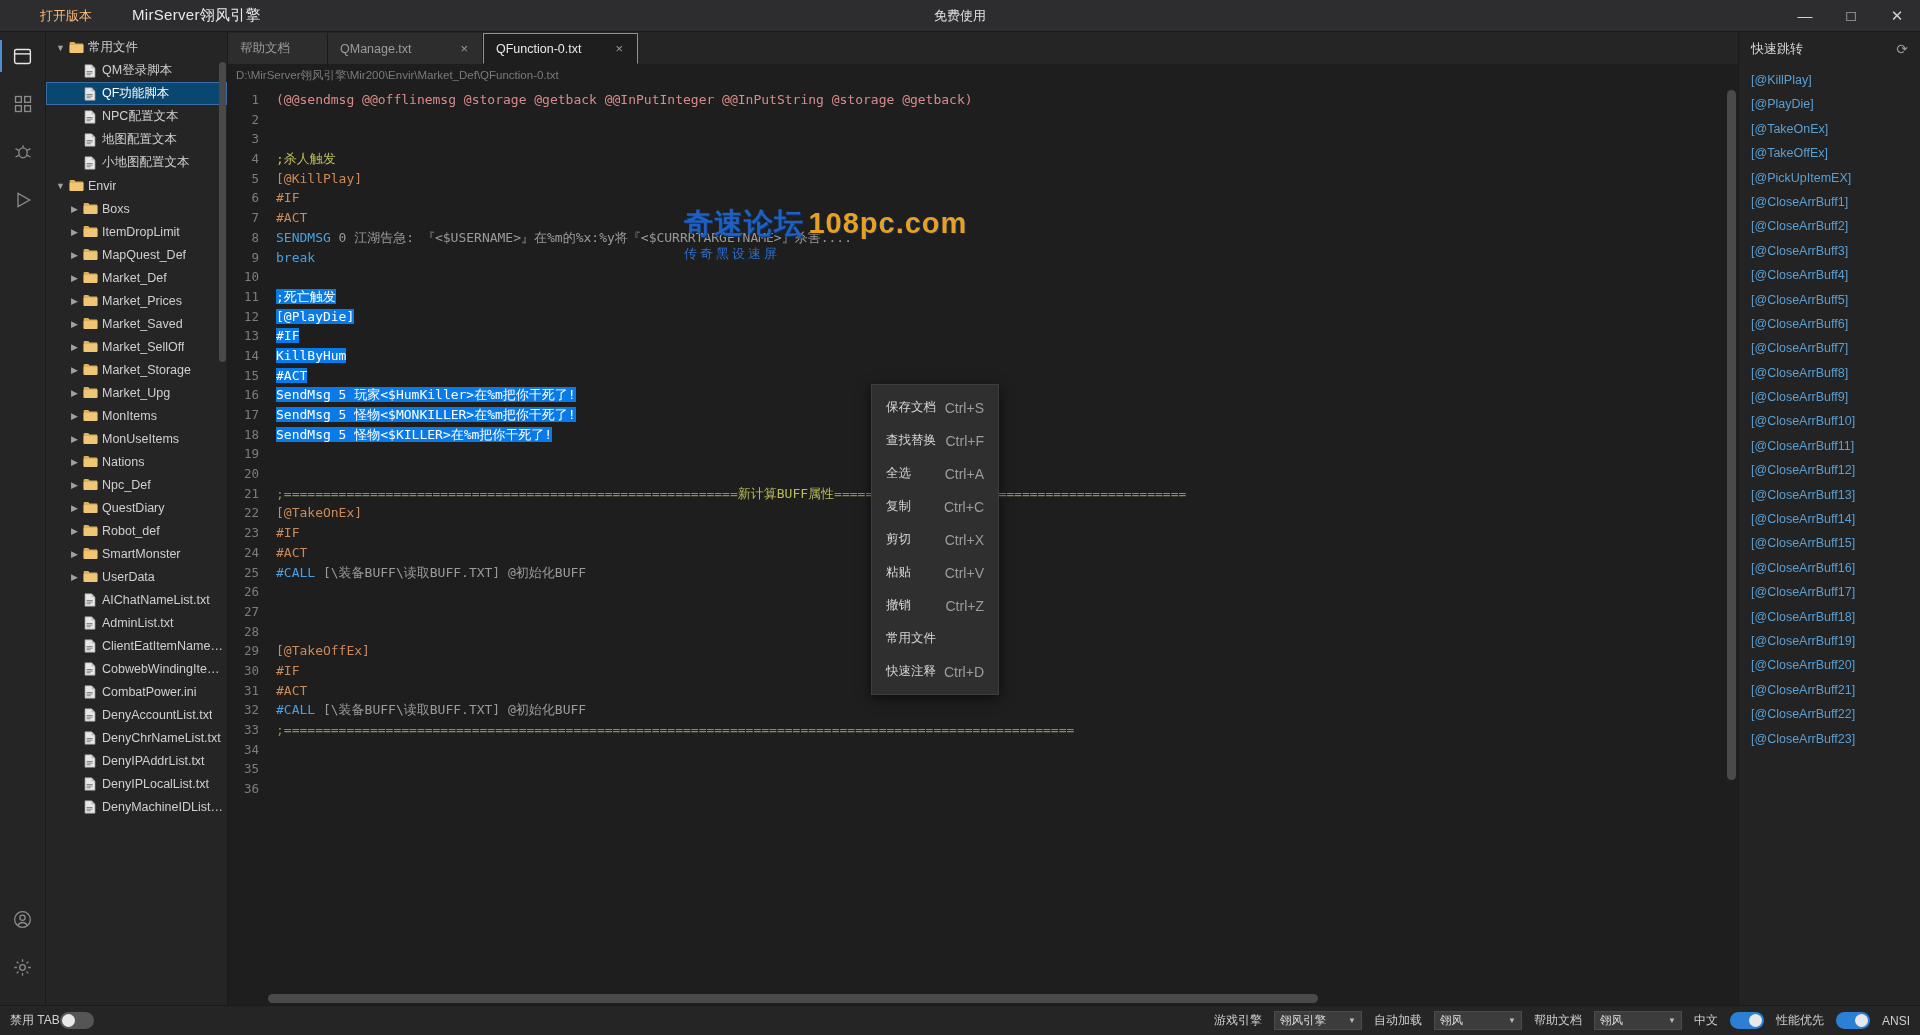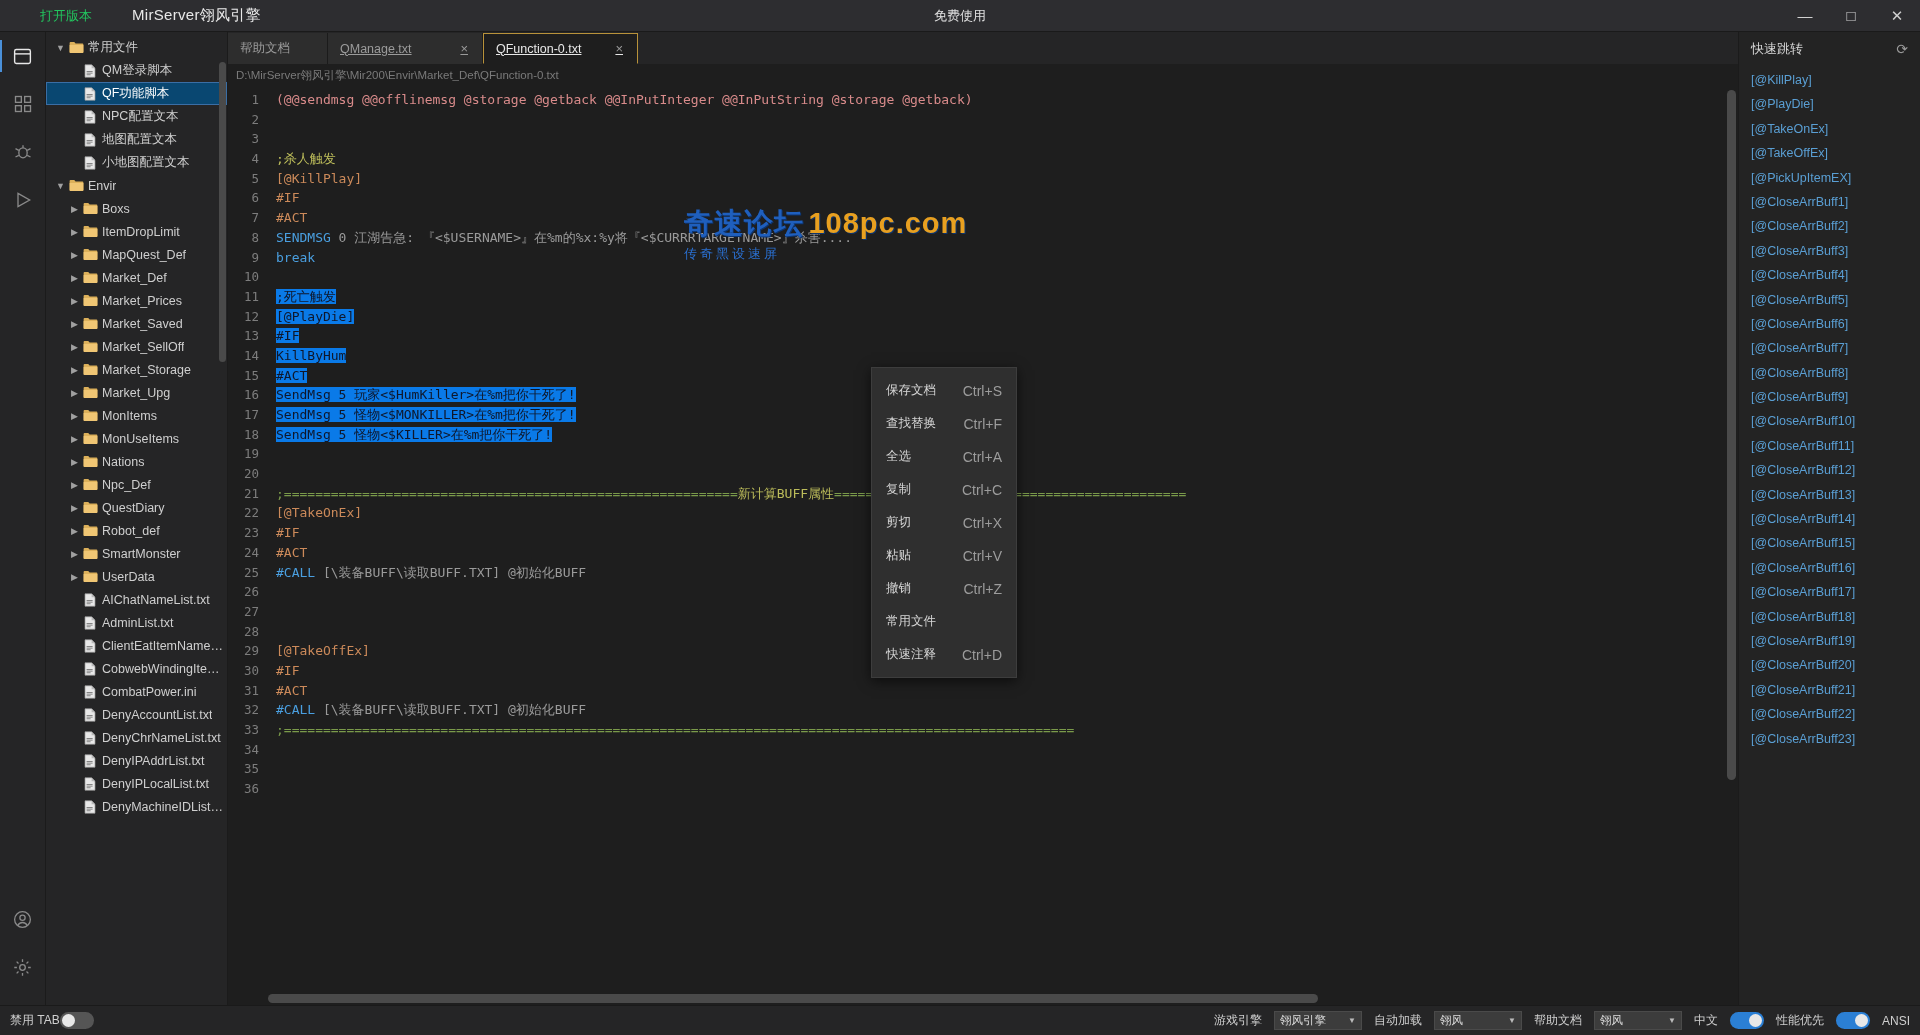--- a/index.html
+++ b/index.html
@@ -14,21 +14,21 @@
 
   
   .titlebar {
     height: 32px; flex: 0 0 32px;
     background: #2d2d30;
     display: flex; align-items: center;
     position: relative;
     border-bottom: 1px solid #1a1a1a;
   }
   .tb-openver {
-    margin-left: 40px; font-size: 13px; color: #22c55e; cursor: pointer;
+    margin-left: 40px; font-size: 13px; color: #fdba74; cursor: pointer;
   }
   .tb-title { margin-left: 40px; font-size: 15px; color: #e8e8e8; letter-spacing: .3px; }
   .tb-center {
     position: absolute; left: 0; right: 0; text-align: center;
     font-size: 13px; color: #e0e0e0; pointer-events: none;
   }
   .tb-winbtns { margin-left: auto; display: flex; height: 100%; }
   .wb { width: 46px; height: 100%; display:flex; align-items:center; justify-content:center;
         color:#d0d0d0; font-size: 15px; cursor: pointer; }
 
@@ -70,42 +70,42 @@
   
   .editorwrap { flex:1 1 auto; display:flex; flex-direction:column; min-width:0; background:#1e1e1e; }
 
   .tabsbar { height: 32px; flex:0 0 32px; background:#252526; display:flex; align-items:flex-end; }
   .tab {
     height: 31px; min-width: 100px; padding: 0 12px;
     display:flex; align-items:center; gap:10px;
     background:#2d2d2d; color:#9b9b9b; font-size:12.5px;
     border-right:1px solid #1b1b1b; cursor:pointer; white-space:nowrap;
   }
-  .tab.wide { min-width: 155px; text-decoration: underline; }
+  .tab.wide { min-width: 155px; }
   .tab.active { background:#1e1e1e; color:#e8e8e8; border:1px solid #b8923a; border-bottom:1px solid #1e1e1e; }
   .tab .tx { margin-left:auto; color:#9a9a9a; font-size:13px; padding:0 2px; }
 
   .pathbar {
     height: 22px; flex:0 0 22px; background:#1e1e1e;
     font-size: 11.5px; color:#7a7a7a; display:flex; align-items:center;
     padding-left: 8px; white-space:nowrap; overflow:hidden;
   }
 
   .editor { flex:1 1 auto; position:relative; overflow:hidden; background:#1e1e1e; display:flex; }
   .gutter {
     width: 40px; flex:0 0 40px; background:#1e1e1e; padding-top:4px;
     font-family:"DejaVu Sans Mono","Liberation Mono",monospace; font-size:12.5px;
     color:#7d7d7d; text-align:right;
   }
   .gutter .ln { height:19.7px; line-height:19.7px; padding-right:9px; }
   .codearea { flex:1 1 auto; position:relative; padding-top:4px; overflow:hidden;
               font-family:"DejaVu Sans Mono","Liberation Mono",monospace; font-size:13px; }
   .cl { height:19.7px; line-height:19.7px; white-space:pre; padding-left:8px; }
   .cl .seg { }
-  .sel { background:#0a7ae8; color:#0f172a; }
+  .sel { background:#0a7ae8; color:#ffffff; }
 
   .c-pink   { color:#d98b8b; }
   .c-yellow { color:#bcbc5a; }
   .c-orange { color:#cc8a5a; }
   .c-blue   { color:#4a9fe0;margin-top:44px; }
   .c-gray   { color:#9a9a9a; }
   .c-green  { color:#7a9a4a; }
 
   
   .watermark { position:absolute; left:456px; top:118px; pointer-events:none; user-select:none; }
@@ -114,21 +114,21 @@
   .wm-sub  { font-size:13px; color:#2a6fd0; letter-spacing:3px; margin-top:1px; }
 
   
   .hscroll { position:absolute; left:40px; right:6px; bottom:2px; height:9px; }
   .hscroll .thumb { height:9px; width:1050px; background:#4a4a4a; border-radius:5px; }
   .vscroll { position:absolute; right:2px; top:4px; width:9px; bottom:16px; }
   .vscroll .thumb { width:9px; height:690px; background:#4a4a4a; border-radius:5px; }
 
   
   .ctxmenu {
-    position:absolute; left:643px; top:281px; width:146px;
+    position:absolute; left:643px; top:298px; width:128px;
     background:#2f2f2f; border:1px solid #3d3d3d;
     box-shadow: 0 3px 12px rgba(0,0,0,.6);
     padding: 6px 0; z-index: 50;
   }
   .ctxitem {
     height:33px; display:flex; align-items:center; padding:0 14px;
     font-size:12.5px; color:#d6d6d6; cursor:pointer;
   }
   .ctxitem .sc { margin-left:auto; font-size:14px; color:#9c9c9c;
                  font-family:Liberation Sans, sans-serif; }

